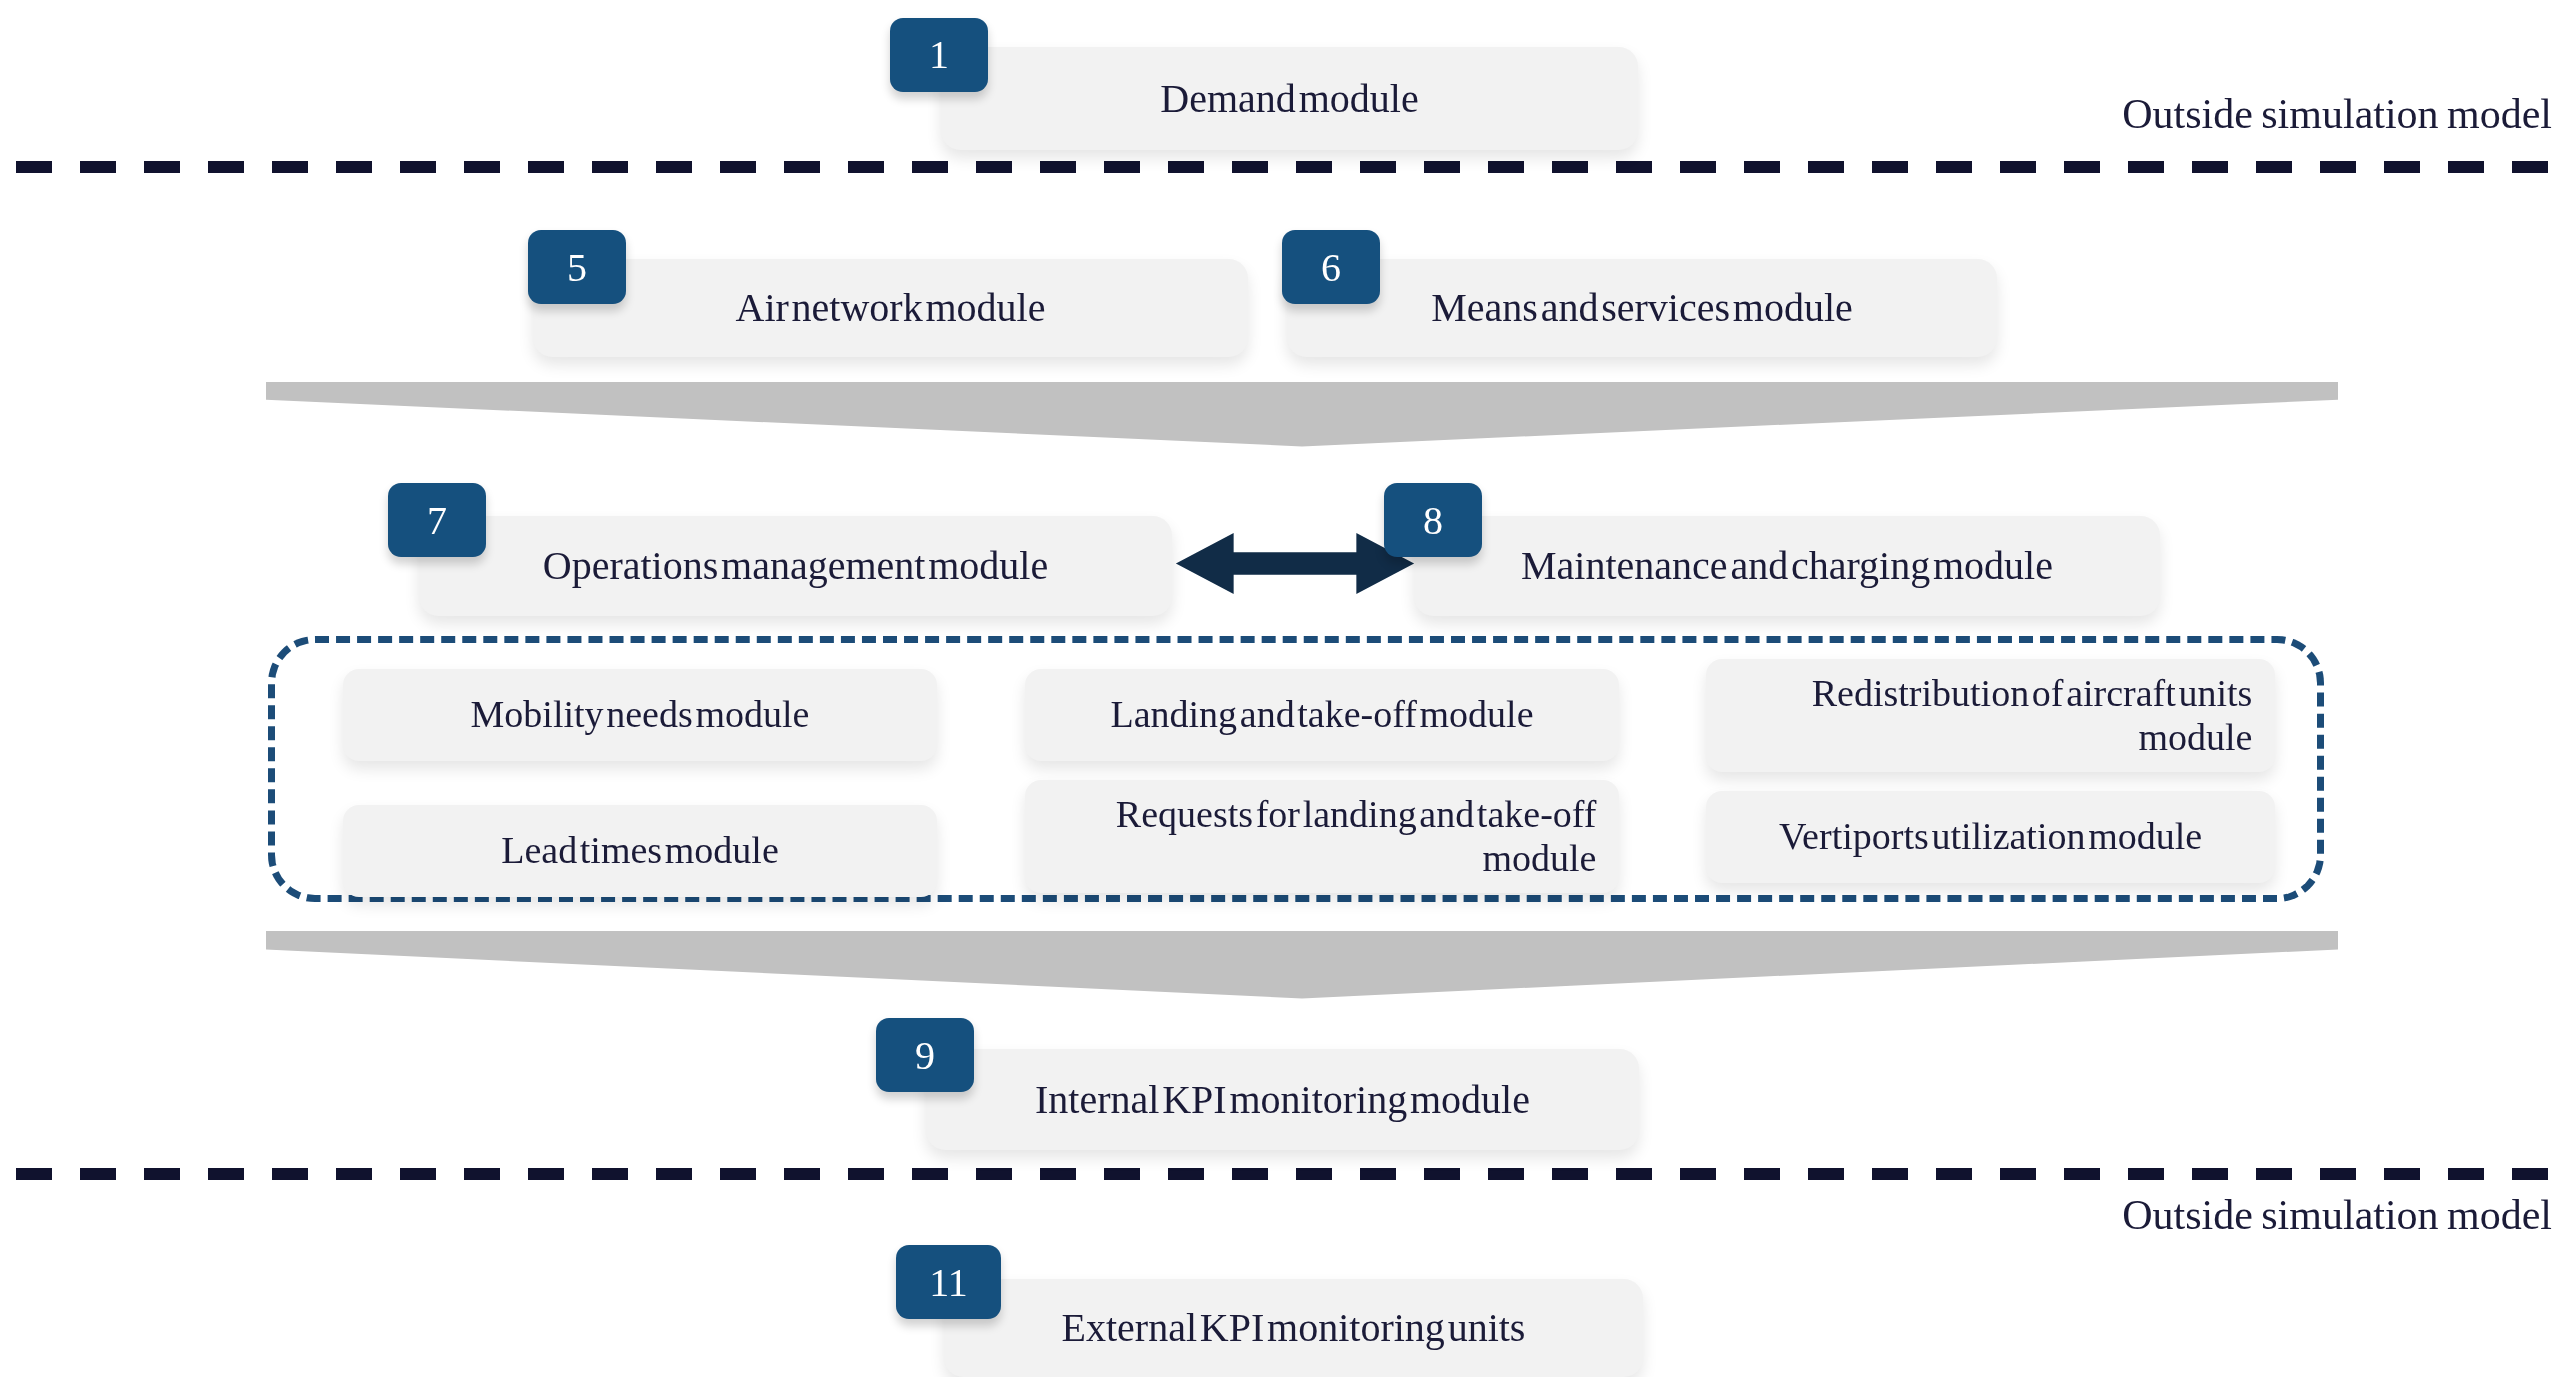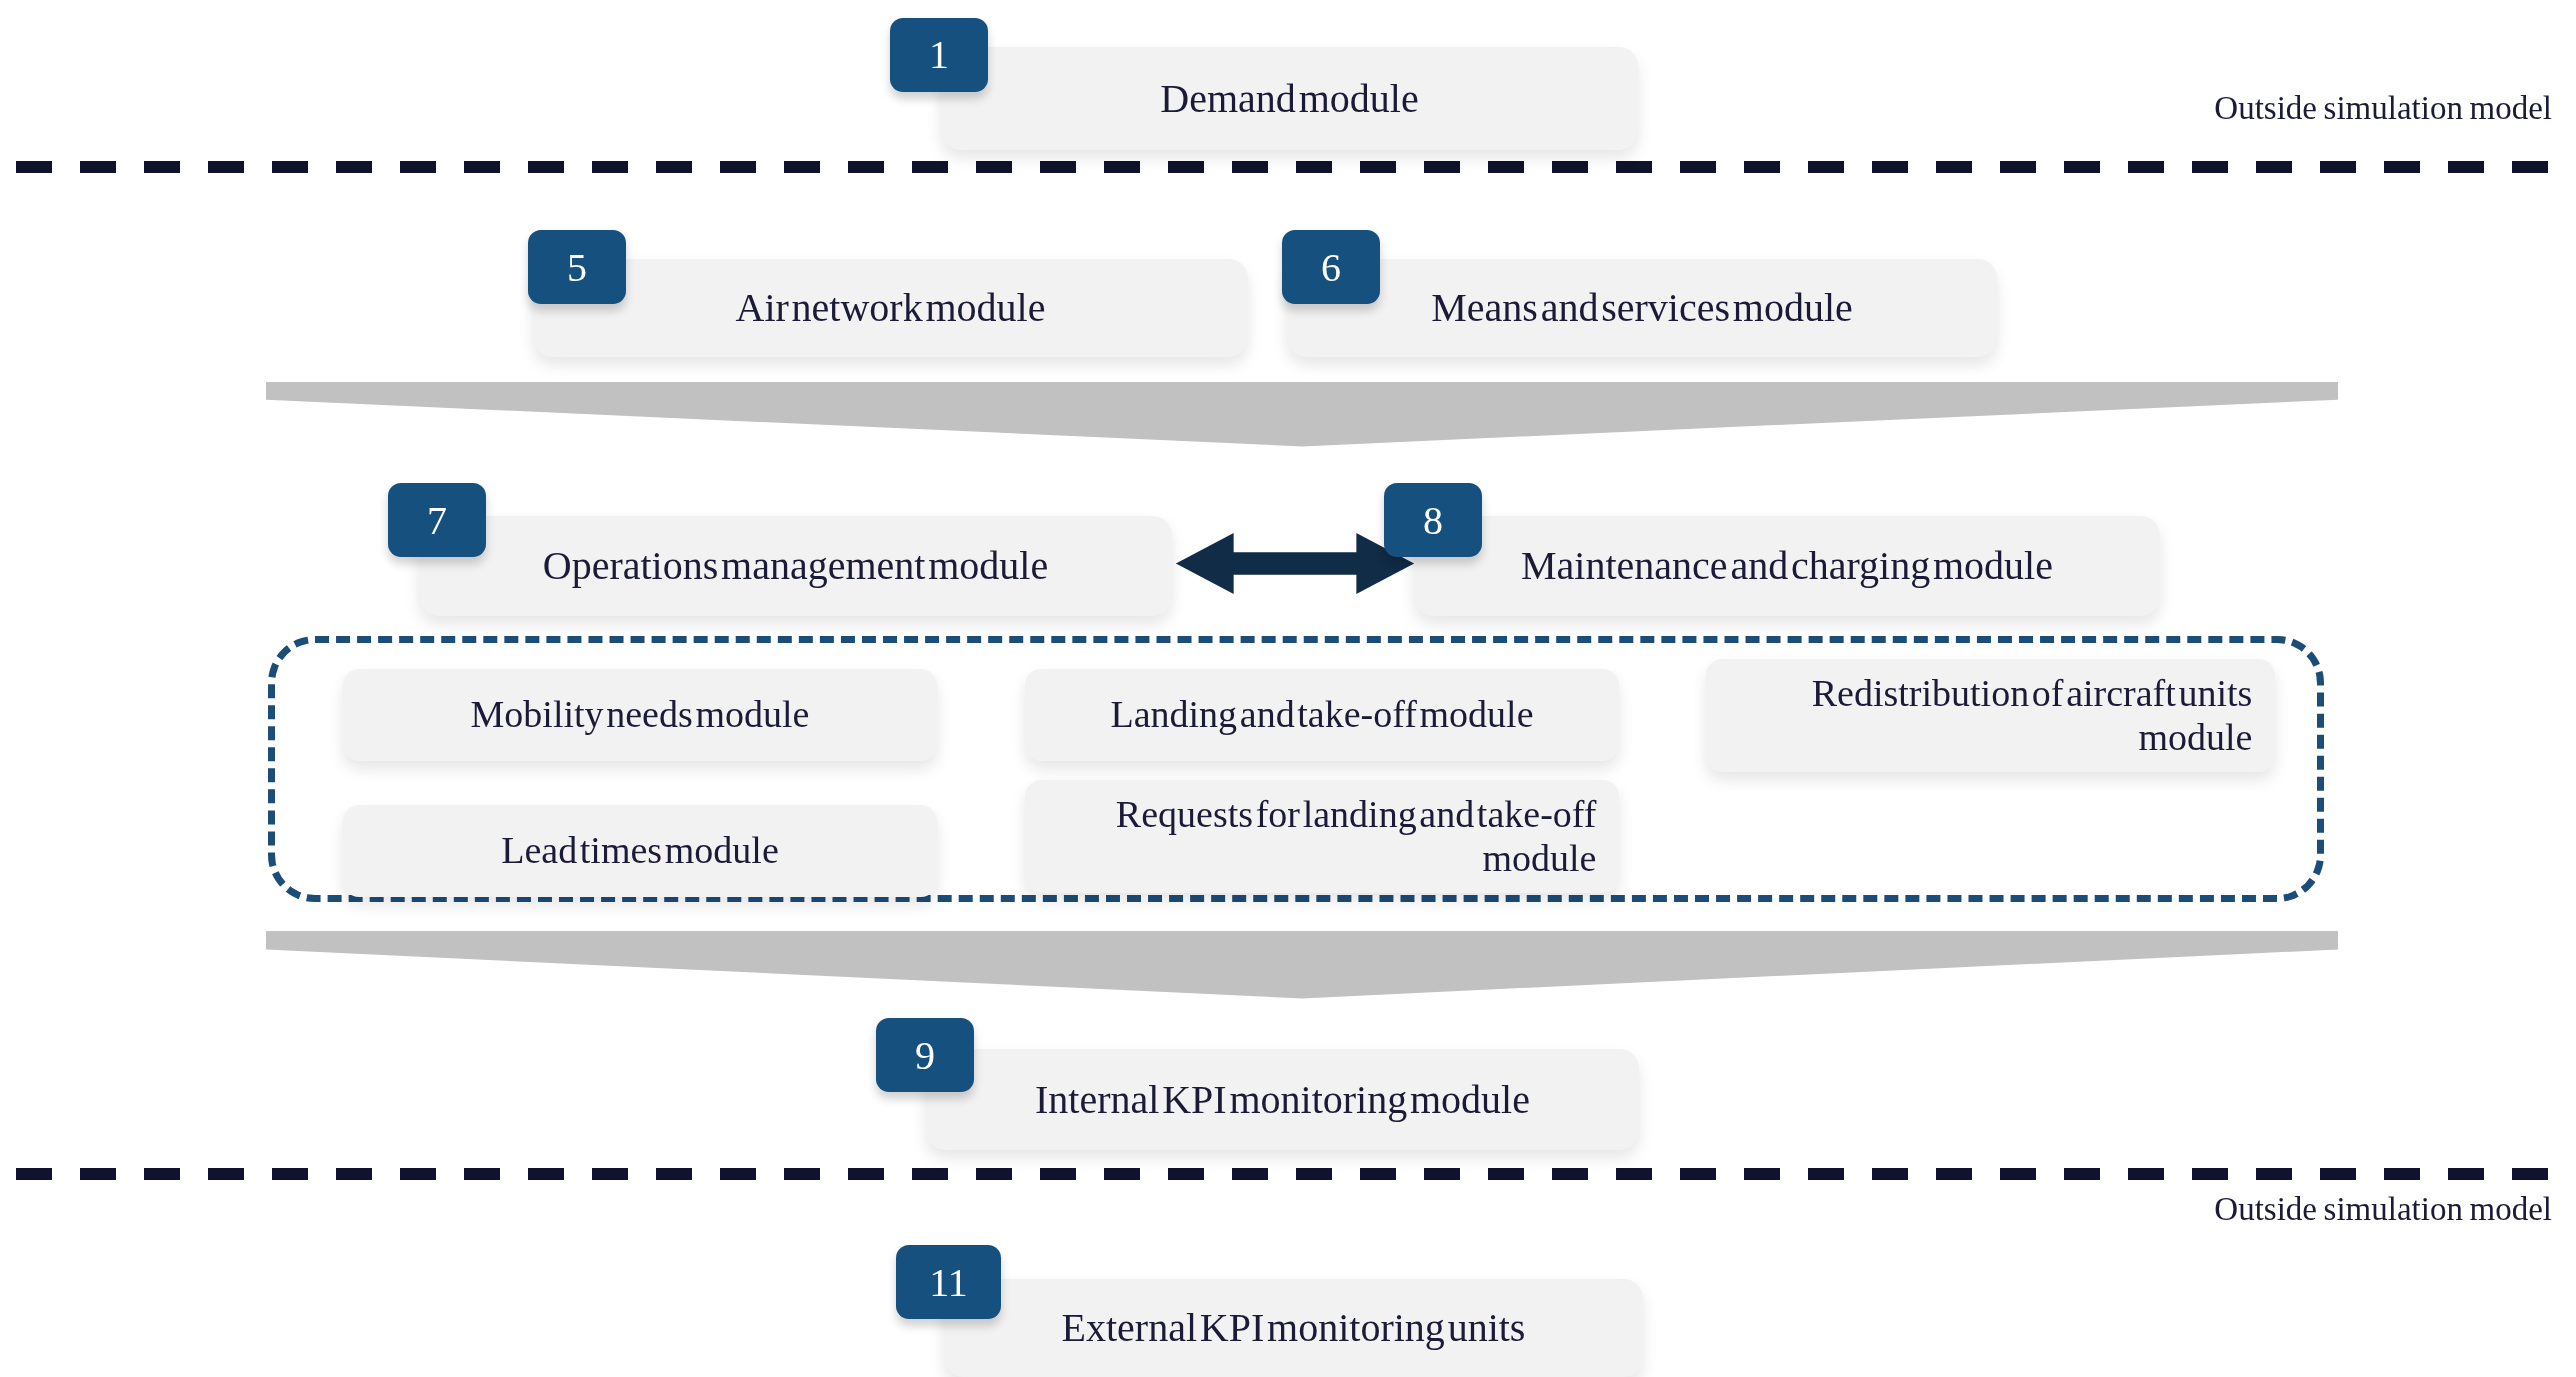--- a/index.html
+++ b/index.html
@@ -49,21 +49,21 @@
     background-image:repeating-linear-gradient(to right,
       var(--dashed-line-navy,#10122E) 0px,
       var(--dashed-line-navy,#10122E) 36px,
       transparent 36px,
       transparent 64px);
     z-index:0;
   }
   .outside-label{
     position:absolute;
     right:24px;
-    font-size:33px;
+    font-size:42px;
     color:var(--text-navy,#1B1B38);
     white-space:nowrap;
     word-spacing:-0.05em;
   }
   .dashed-rect{
     position:absolute;
     left:268px;top:636px;
     width:2056px;height:266px;
     border:7.2px dashed var(--dashed-border-blue,#1C4C78);
     border-radius:47px;
@@ -104,20 +104,21 @@
   <div class="badge" style="left:1384px;top:483px">8</div>
   <div class="box" style="left:1414px;top:516px;width:746px;height:100px">Maintenance and charging module</div>
 
   <div class="dashed-rect"></div>
 
   <div class="box inner" style="left:343px;top:669px;width:594px;height:92px">Mobility needs module</div>
   <div class="box inner" style="left:1706px;top:659px;width:569px;height:113px">Redistribution of aircraft units module</div>
   <div class="box inner" style="left:1025px;top:669px;width:594px;height:92px">Landing and take-off module</div>
   <div class="box inner" style="left:343px;top:805px;width:594px;height:92px">Lead times module</div>
   <div class="box inner" style="left:1025px;top:780px;width:594px;height:113px">Requests for landing and take-off module</div>
+  <div class="box inner" style="left:1706px;top:791px;width:569px;height:92px">Vertiports utilization module</div>
 
   <svg class="chevron" style="left:266px;top:931px" width="2072" height="69" viewBox="0 0 2572 86" preserveAspectRatio="none">
     <polygon points="0,0 2572,0 2572,23 1286,84 0,23" fill="var(--chevron-gray,#C1C1C1)"></polygon>
   </svg>
 
   <div class="badge" style="left:876px;top:1018px">9</div>
   <div class="box" style="left:926px;top:1049px;width:713px;height:101px">Internal KPI monitoring module</div>
 
   <div class="dashline" style="top:1168px"></div>
 

